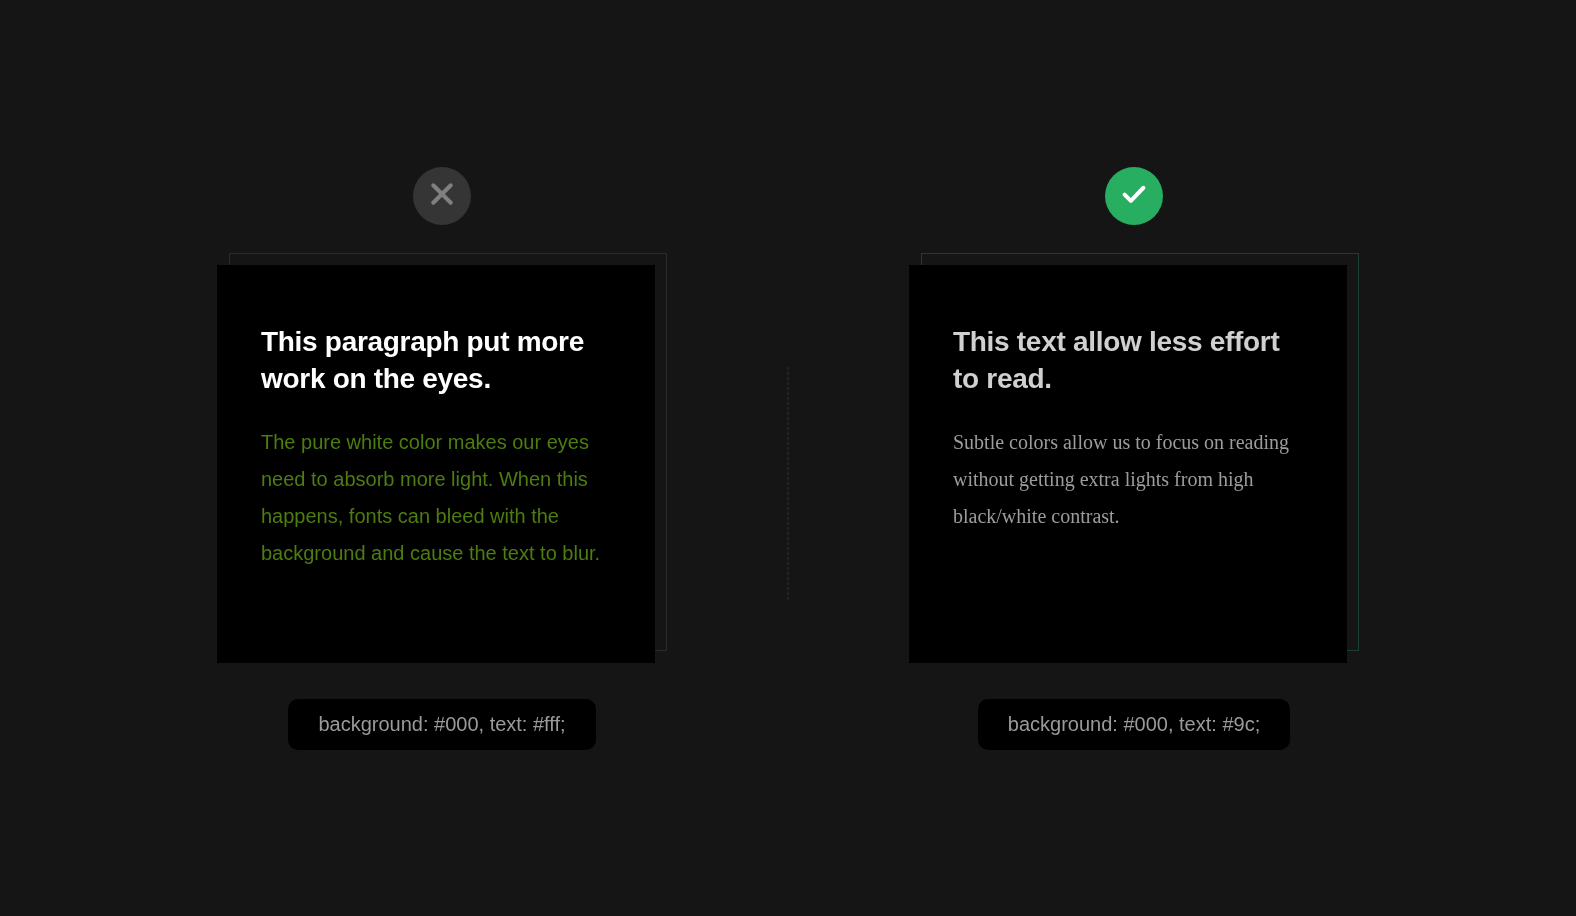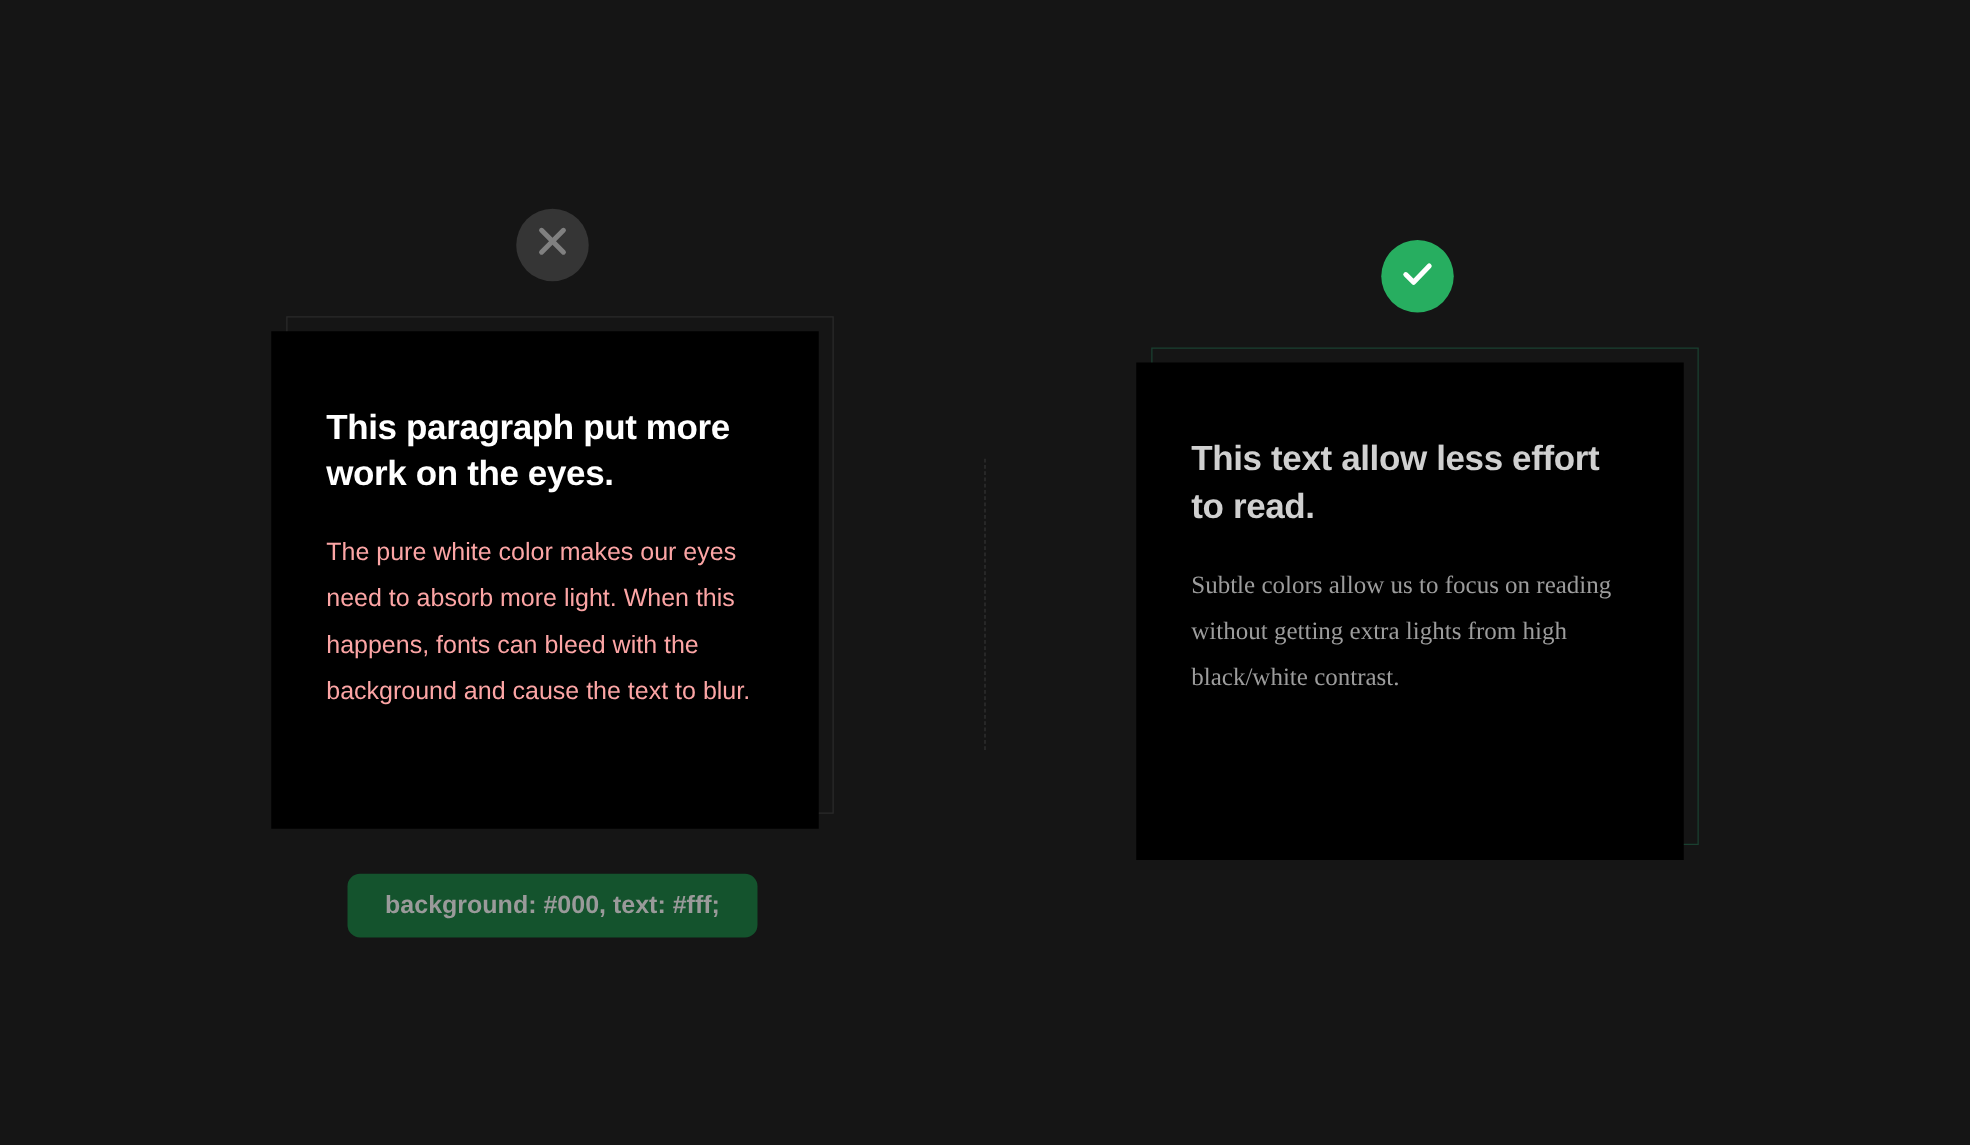--- a/index.html
+++ b/index.html
@@ -16,21 +16,20 @@
       align-items: center;
       justify-content: center;
       position: relative;
     }
     .container {
       display: flex;
       width: 100%;
       justify-content: center;
       gap: 12px;
       position: relative;
-      align-items: center;
     }
     .column {
       display: flex;
       flex-direction: column;
       align-items: center;
       flex: 1;
       max-width: 680px;
     }
     .divider {
       position: absolute;
@@ -93,30 +92,30 @@
       line-height: 1.35;
       margin-bottom: 26px;
       letter-spacing: -0.3px;
     }
     .card-body {
       font-size: 20px;
       line-height: 1.85;
       font-weight: 400;
     }
     .heading-white { color: #ffffff; }
-    .body-white { color: #fca5a5; }
+    .body-white { color: #4d7c0f; }
     .heading-grey { color: #d0d0d0; }
     .body-grey { color: #9c9c9c; font-family: Liberation Serif, serif; }
     .caption {
-      background: #14532d;
+      background: #000000;
       color: #9a9a9a;
       font-size: 20px;
       padding: 14px 30px;
       border-radius: 10px;
-      font-weight: 700;
+      font-weight: 400;
     }
   </style>
 </head>
 <body>
 
 <div class="container">
 
   <div class="divider"></div>
 
   <div class="column">
@@ -146,15 +145,16 @@
         </svg>
       </span>
     </div>
     <div class="card-wrapper">
       <div class="card-offset card-offset-green"></div>
       <div class="card">
         <h2 class="card-heading heading-grey">This text allow less effort to read.</h2>
         <p class="card-body body-grey">Subtle colors allow us to focus on reading without getting extra lights from high black/white contrast.</p>
       </div>
     </div>
+    <div class="caption">background: #000, text: #9c;</div>
   </div>
 
 </div>
 
 </body></html>

